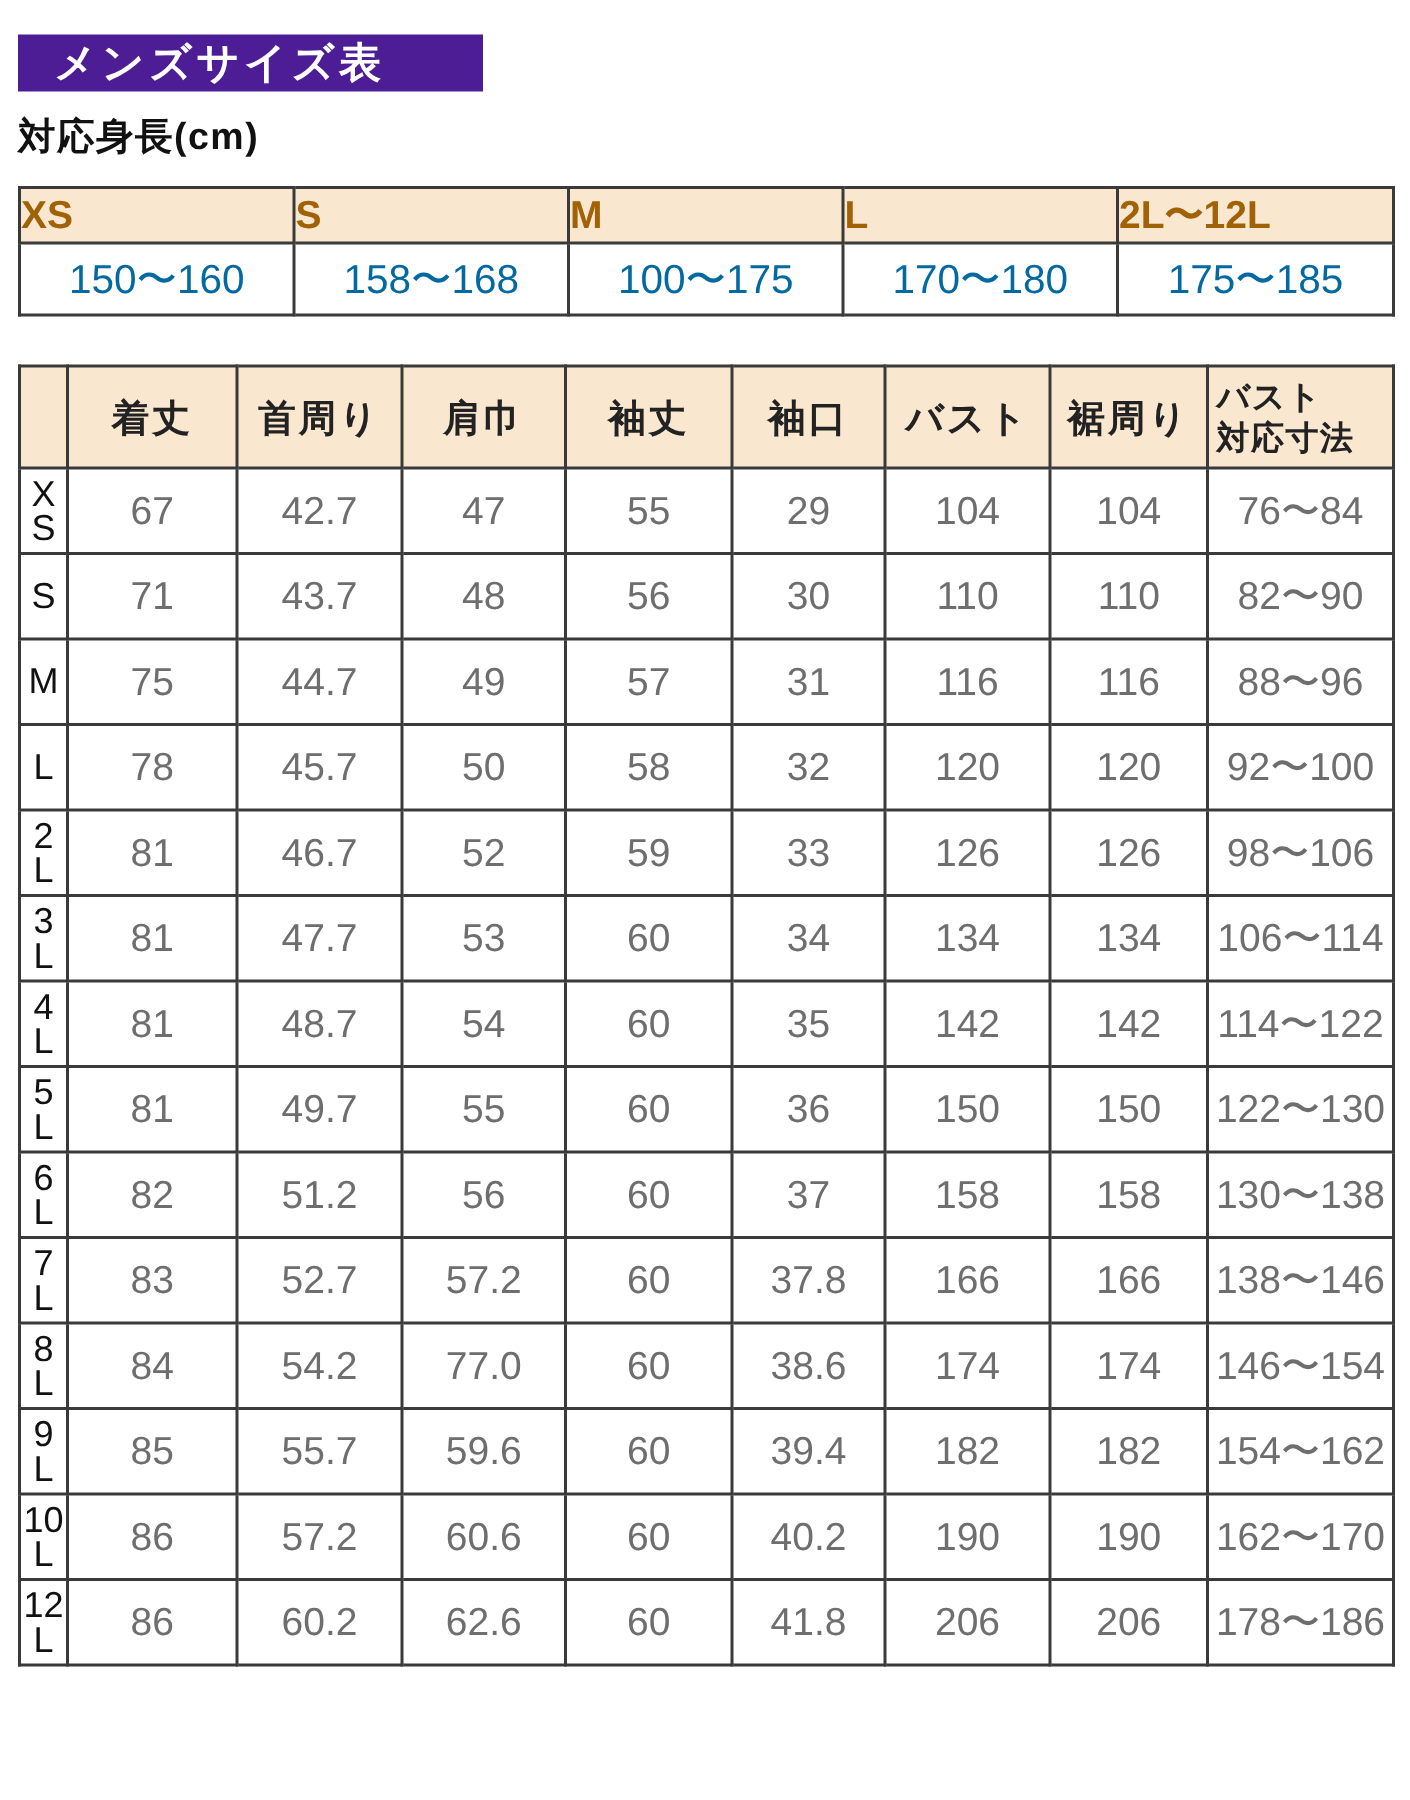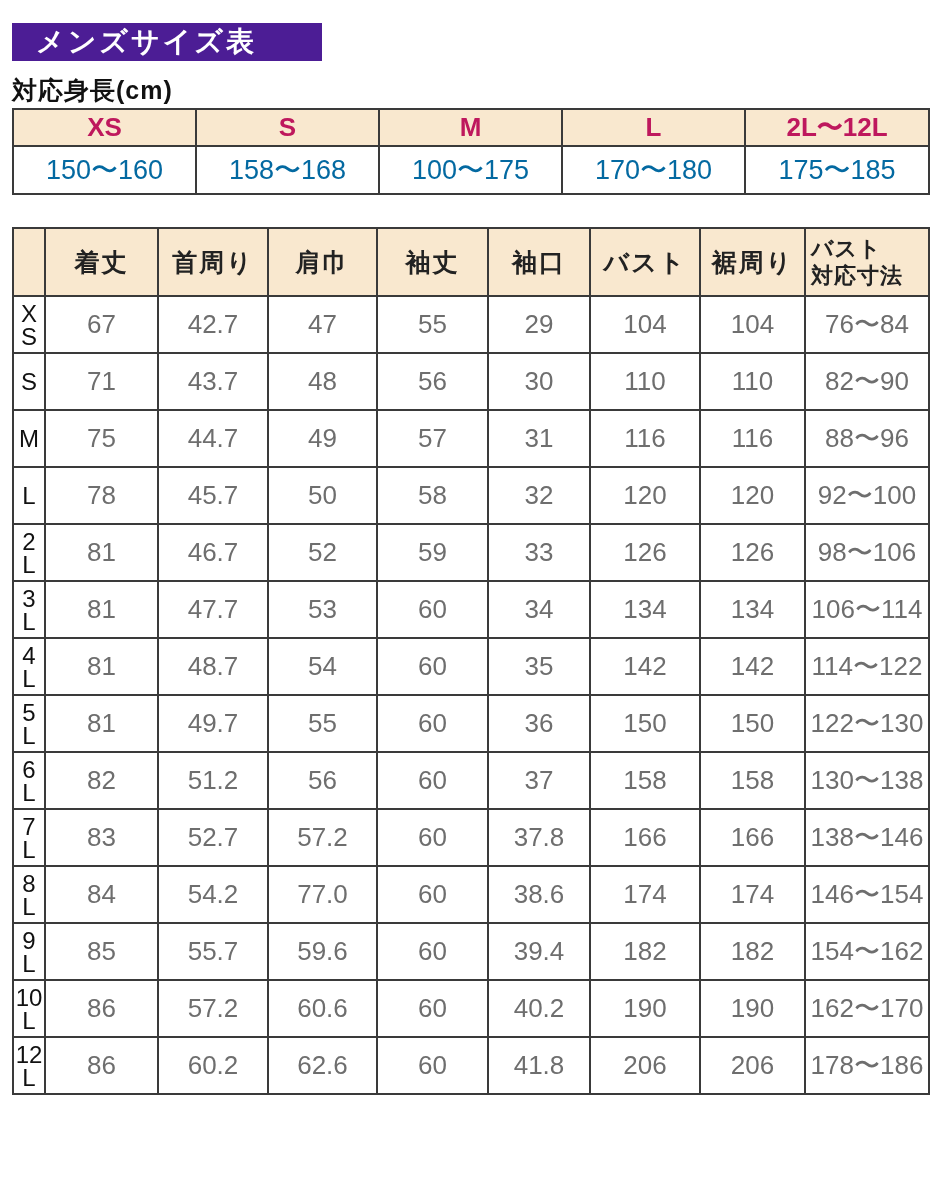--- a/index.html
+++ b/index.html
@@ -10,32 +10,32 @@
   }
   .page{padding:23px 12px 0 12px;box-sizing:border-box;}
 
   .title-bar{
     width:286px;height:38px;background:#4c1d95;color:#ffffff;
     font-size:28px;font-weight:bold;line-height:38px;
     padding-left:24px;letter-spacing:3px;
   }
 
   .section-label{
-    margin-top:13px;margin-bottom:1px;
+    margin-top:13px;margin-bottom:17px;
     font-size:25px;font-weight:bold;color:#111111;letter-spacing:1px;
   }
 
   table{border-collapse:collapse;table-layout:fixed;}
   th,td{border:2px solid #3a3a3a;padding:0;}
 
   
   .height-table{width:916px;}
   .height-table th{
     height:33px;background:#f9e8cf;
-    font-size:26px;font-weight:bold;color:#be185d;text-align:center;
+    font-size:26px;font-weight:bold;color:#a16207;text-align:left;
   }
   .height-table td{
     height:46px;font-size:27px;font-weight:normal;color:#0369a1;text-align:center;
   }
 
   
   .size-table{width:916px;margin-top:32px;padding-left:12px;}
   .size-table thead th{
     height:66px;background:#f9e8cf;
     font-size:25px;font-weight:bold;color:#222222;

